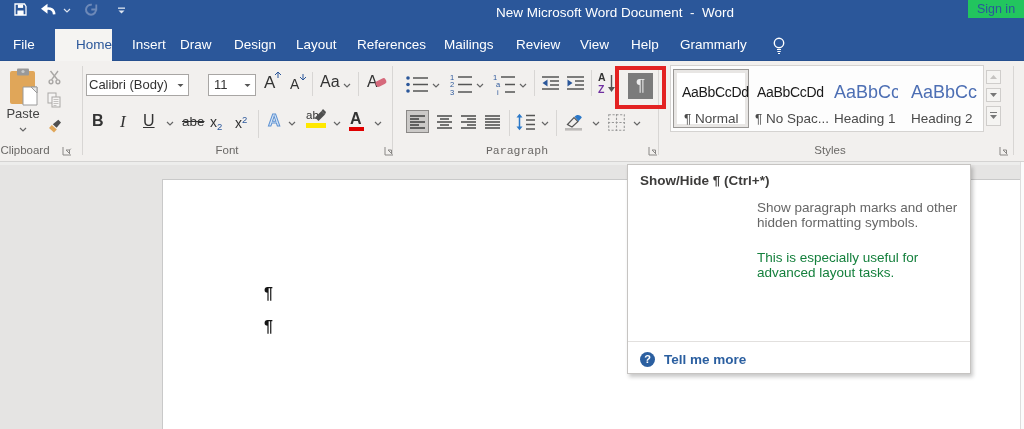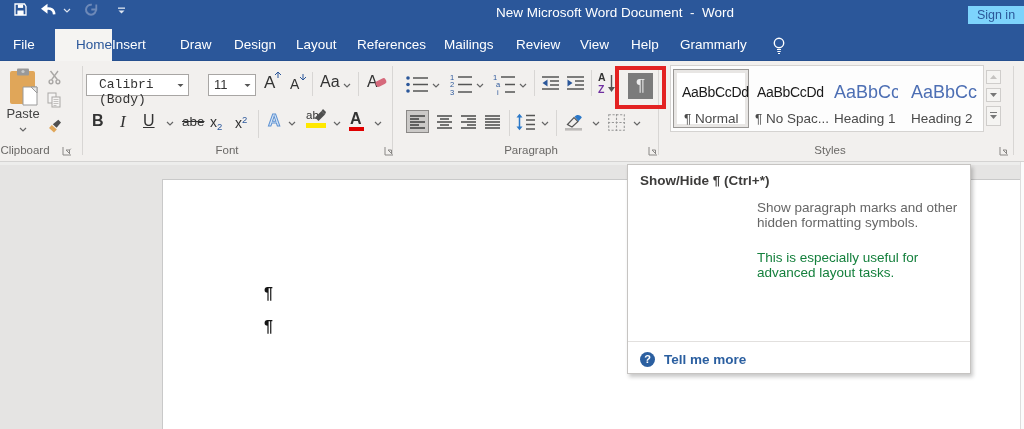--- a/index.html
+++ b/index.html
@@ -45,26 +45,26 @@
     </svg>
   <svg class="icon" style="left:84px;top:3px" width="15" height="13" viewBox="0 0 15 13">
     <path d="M12.3 1.5 v5 h-5" fill="none" stroke="#6d89b8" stroke-width="1.8"></path>
     <path d="M12 6.2 A5 5 0 1 1 7.8 1.7" fill="none" stroke="#6d89b8" stroke-width="2"></path>
   </svg>
   <svg class="icon" style="left:117px;top:7px" width="9" height="8" viewBox="0 0 9 8">
     <rect x="1" y="0.5" width="7" height="1.3" fill="#dfe6f0"></rect>
     <path d="M1.5 3.5 L4.5 6.5 L7.5 3.5" fill="#dfe6f0"></path>
   </svg>
   <div class="abs" style="left:496px;top:5px;color:#fff;font-size:13.5px;">New Microsoft Word Document&nbsp; -&nbsp; Word</div>
-  <div class="abs" style="left:968px;top:6px;width:56px;height:18px;background:#7dd3fc;color:#2b579a;font-size:12.5px;text-align:center;line-height:18px;">Sign in</div>
+  <div class="abs" style="left:968px;top:0;width:56px;height:18px;background:#22c55e;color:#2b579a;font-size:12.5px;text-align:center;line-height:18px;">Sign in</div>
 
   <div class="abs" style="left:55px;top:29px;width:57px;height:32px;background:#f5f4f2;"></div>
   <div class="abs tab" style="left:55px;width:57px;color:#2b579a;text-align:right;">Home</div>
   <div class="tab" style="left:13px;">File</div>
-  <div class="tab" style="left:112px;text-align:center;">Insert</div>
+  <div class="tab" style="left:132px;text-align:center;">Insert</div>
   <div class="tab" style="left:180px;">Draw</div>
   <div class="tab" style="left:234px;">Design</div>
   <div class="tab" style="left:296px;">Layout</div>
   <div class="tab" style="left:357px;">References</div>
   <div class="tab" style="left:444px;">Mailings</div>
   <div class="tab" style="left:516px;">Review</div>
   <div class="tab" style="left:580px;">View</div>
   <div class="tab" style="left:631px;">Help</div>
   <div class="tab" style="left:680px;">Grammarly</div>
   <svg class="icon" style="left:773px;top:37px" width="12" height="18" viewBox="0 0 12 18">
@@ -102,21 +102,21 @@
     <path d="M1 9 L6 13.5 L8.8 10.4 L3.8 6 Z" fill="#e0a659"></path>
     <path d="M4.8 5.2 L8.6 8.8 L13 3.5 L10.3 0.7 Z" fill="#4f4f4f"></path>
   </svg>
   <div class="glabel" style="left:-6px;width:62px;">Clipboard</div>
   <svg class="icon" style="left:62px;top:146px" width="10" height="10" viewBox="0 0 10 10">
       <path d="M1 1 v8 h8" fill="none" stroke="#8a8886"></path>
       <path d="M4 4 h3.5 v3.5" fill="none" stroke="#8a8886"></path>
       <path d="M7.5 4 L8.8 2.7 M4 4 l4 4" stroke="#8a8886"></path>
     </svg>
 
-  <div class="combo" style="left:86px;top:74px;width:103px;padding:2px 12px;font-family:Liberation Mono, monospace;">Calibri (Body)
+  <div class="combo" style="left:86px;top:74px;width:103px;padding:2px 2px;">Calibri (Body)
     <svg style="position:absolute;right:4px;top:8px" width="7" height="5" viewBox="0 0 7 5">
         <path d="M0.5 1 L3.5 4 L6.5 1" fill="#555"></path>
       </svg>
   </div>
   <div class="combo" style="left:208px;top:74px;width:48px;padding:2px 5px;">11
     <svg style="position:absolute;right:4px;top:8px" width="7" height="5" viewBox="0 0 7 5">
         <path d="M0.5 1 L3.5 4 L6.5 1" fill="#555"></path>
       </svg>
   </div>
   <div class="abs" style="left:264px;top:73px;font-size:17px;color:#333;">A</div>
@@ -252,21 +252,21 @@
   <svg class="icon" style="left:592px;top:121px" width="8" height="5" viewBox="0 0 8 5">
       <path d="M1 1 L4 4 L7 1" stroke="#666" stroke-width="1.2" fill="none"></path>
     </svg>
   <svg class="icon" style="left:608px;top:114px" width="17" height="17" viewBox="0 0 17 17">
     <rect x="0.7" y="0.7" width="15.6" height="15.6" fill="none" stroke="#999" stroke-width="1.1" stroke-dasharray="2.2 1.6"></rect>
     <path d="M8.5 0 v17 M0 8.5 h17" stroke="#999" stroke-width="1.1" stroke-dasharray="2.2 1.6"></path>
   </svg>
   <svg class="icon" style="left:633px;top:121px" width="8" height="5" viewBox="0 0 8 5">
       <path d="M1 1 L4 4 L7 1" stroke="#666" stroke-width="1.2" fill="none"></path>
     </svg>
-  <div class="glabel" style="left:484px;width:94px;">Paragraph</div>
+  <div class="glabel" style="left:470px;width:94px;font-family:Liberation Mono, monospace;">Paragraph</div>
   <svg class="icon" style="left:648px;top:146px" width="10" height="10" viewBox="0 0 10 10">
       <path d="M1 1 v8 h8" fill="none" stroke="#8a8886"></path>
       <path d="M4 4 h3.5 v3.5" fill="none" stroke="#8a8886"></path>
       <path d="M4 4 l4 4" stroke="#8a8886"></path>
     </svg>
 
   <div class="abs" style="left:670px;top:65px;width:314px;height:67px;background:#fdfdfd;border:1px solid #d5d3d1;"></div>
   <div class="abs" style="left:673px;top:69px;width:76px;height:59px;background:#fff;border:1px solid #9a9896;box-shadow:inset 0 0 0 3px #e8e6e4;"></div>
   <div class="styleSample" style="left:682px;">AaBbCcDd</div>
   <div class="stylename" style="left:684px;">¶ Normal</div>

